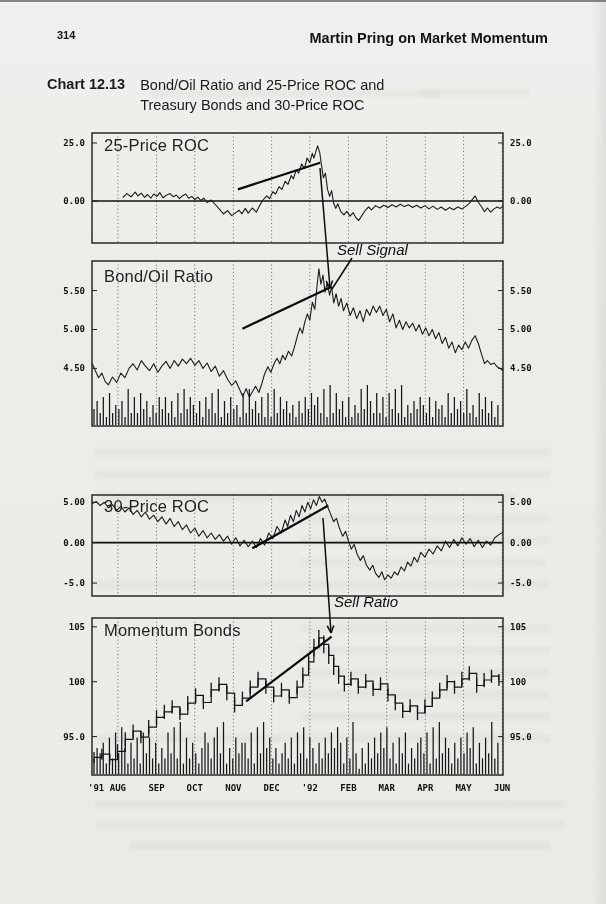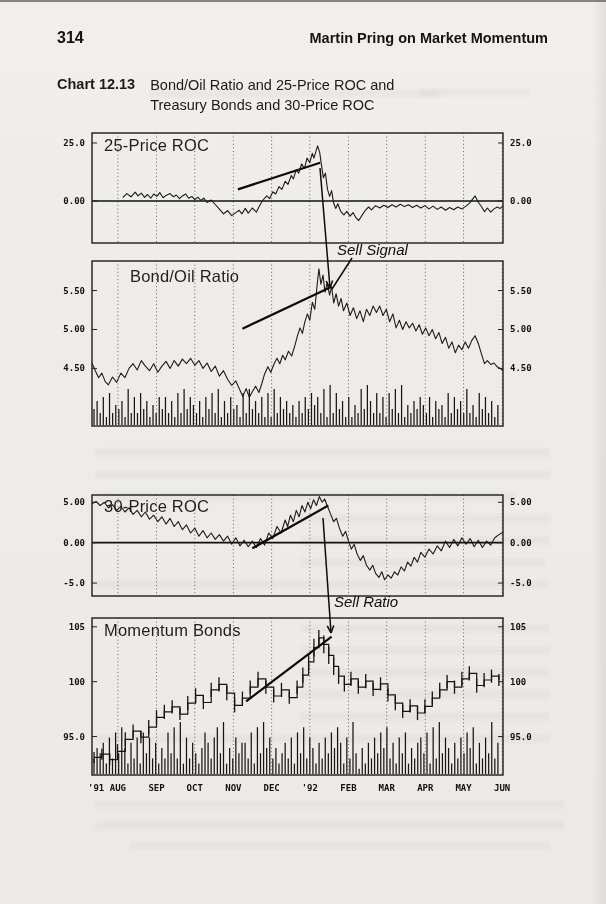--- a/index.html
+++ b/index.html
@@ -4,30 +4,30 @@
 <style>
   html,body{margin:0;padding:0;background:#cfcdc9;}
   .page{
     position:relative;width:606px;height:904px;overflow:hidden;
     background:linear-gradient(180deg,#f0efed 0%,#edecE8 35%,#eceae6 100%);
     font-family:"Liberation Sans",sans-serif;
   }
   .topedge{position:absolute;top:0;left:0;width:606px;height:2px;background:rgba(25,25,25,.5);}
   .rightshade{position:absolute;top:0;right:0;width:14px;height:904px;
     background:linear-gradient(90deg,rgba(0,0,0,0),rgba(90,90,90,.10));}
-  .pagenum{position:absolute;left:57px;top:29px;font-size:16px;font-weight:bold;color:#141414;}
+  .pagenum{position:absolute;left:57px;top:29px;font-size:11px;font-weight:bold;color:#141414;}
   .runhead{position:absolute;right:58px;top:30px;font-size:14.5px;font-weight:bold;color:#141414;margin-left:28px;}
-  .caption{position:absolute;left:57px;top:76px;display:flex;gap:15px;color:#1b1b1b;}
+  .caption{position:absolute;left:47px;top:76px;display:flex;gap:15px;color:#1b1b1b;}
   .caption .lbl{font-weight:bold;font-size:14.5px;white-space:nowrap;}
   .caption .txt{font-size:14.5px;font-weight:500;line-height:1.36;}
   #figure{position:absolute;left:0;top:0;width:582px;height:904px;}
   svg.panel{position:absolute;left:0;z-index:2;}
   #overlay{position:absolute;left:0;top:0;z-index:3;pointer-events:none;}
   .ptitle{position:absolute;z-index:4;font-size:16.5px;color:#1f1f1f;letter-spacing:.2px;}
-  #pt0{left:104px;top:136px;} #pt1{left:104px;top:267px;margin-left:26px;}
+  #pt0{left:104px;top:136px;} #pt1{left:104px;top:267px;}
   #pt2{left:104px;top:497px;} #pt3{left:104px;top:621px;}
   .sig{position:absolute;z-index:5;font-style:italic;font-size:15px;color:#101010;}
   #sig0{left:337px;top:241px;} #sig1{left:334px;top:593px;}
   .tick{font-family:"DejaVu Sans Mono",monospace;font-size:9px;font-weight:bold;fill:#111;}
   .bleed{position:absolute;z-index:1;background:#7d7d78;opacity:.055;filter:blur(1.6px);border-radius:2px;}
 </style>
 </head>
 <body>
 
 <div class="page">

